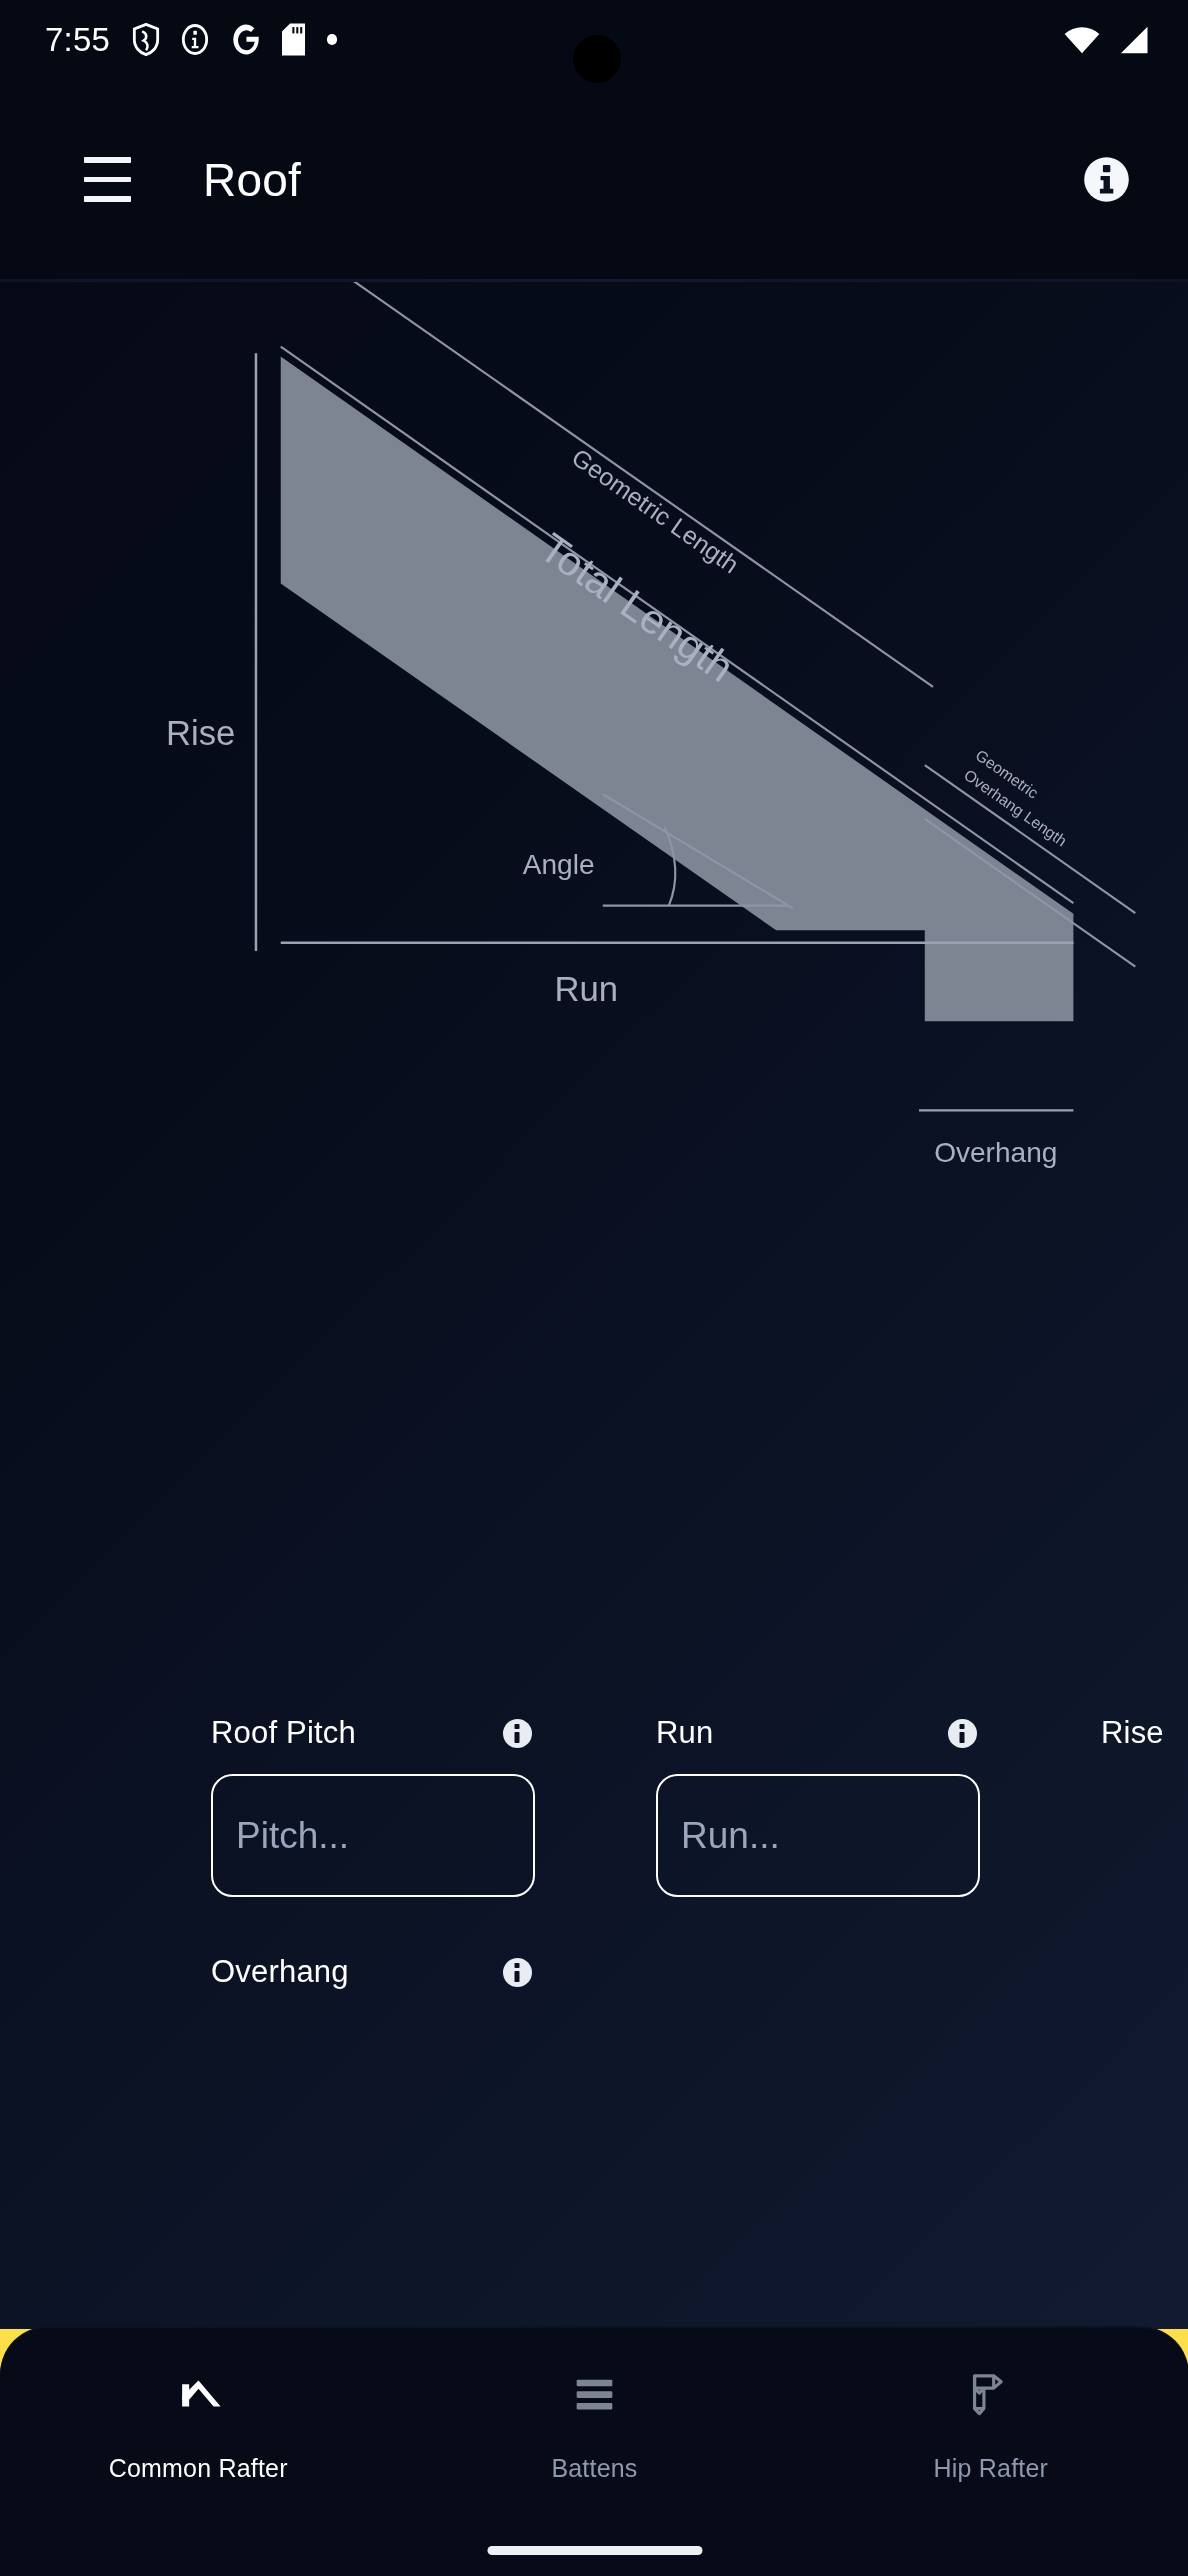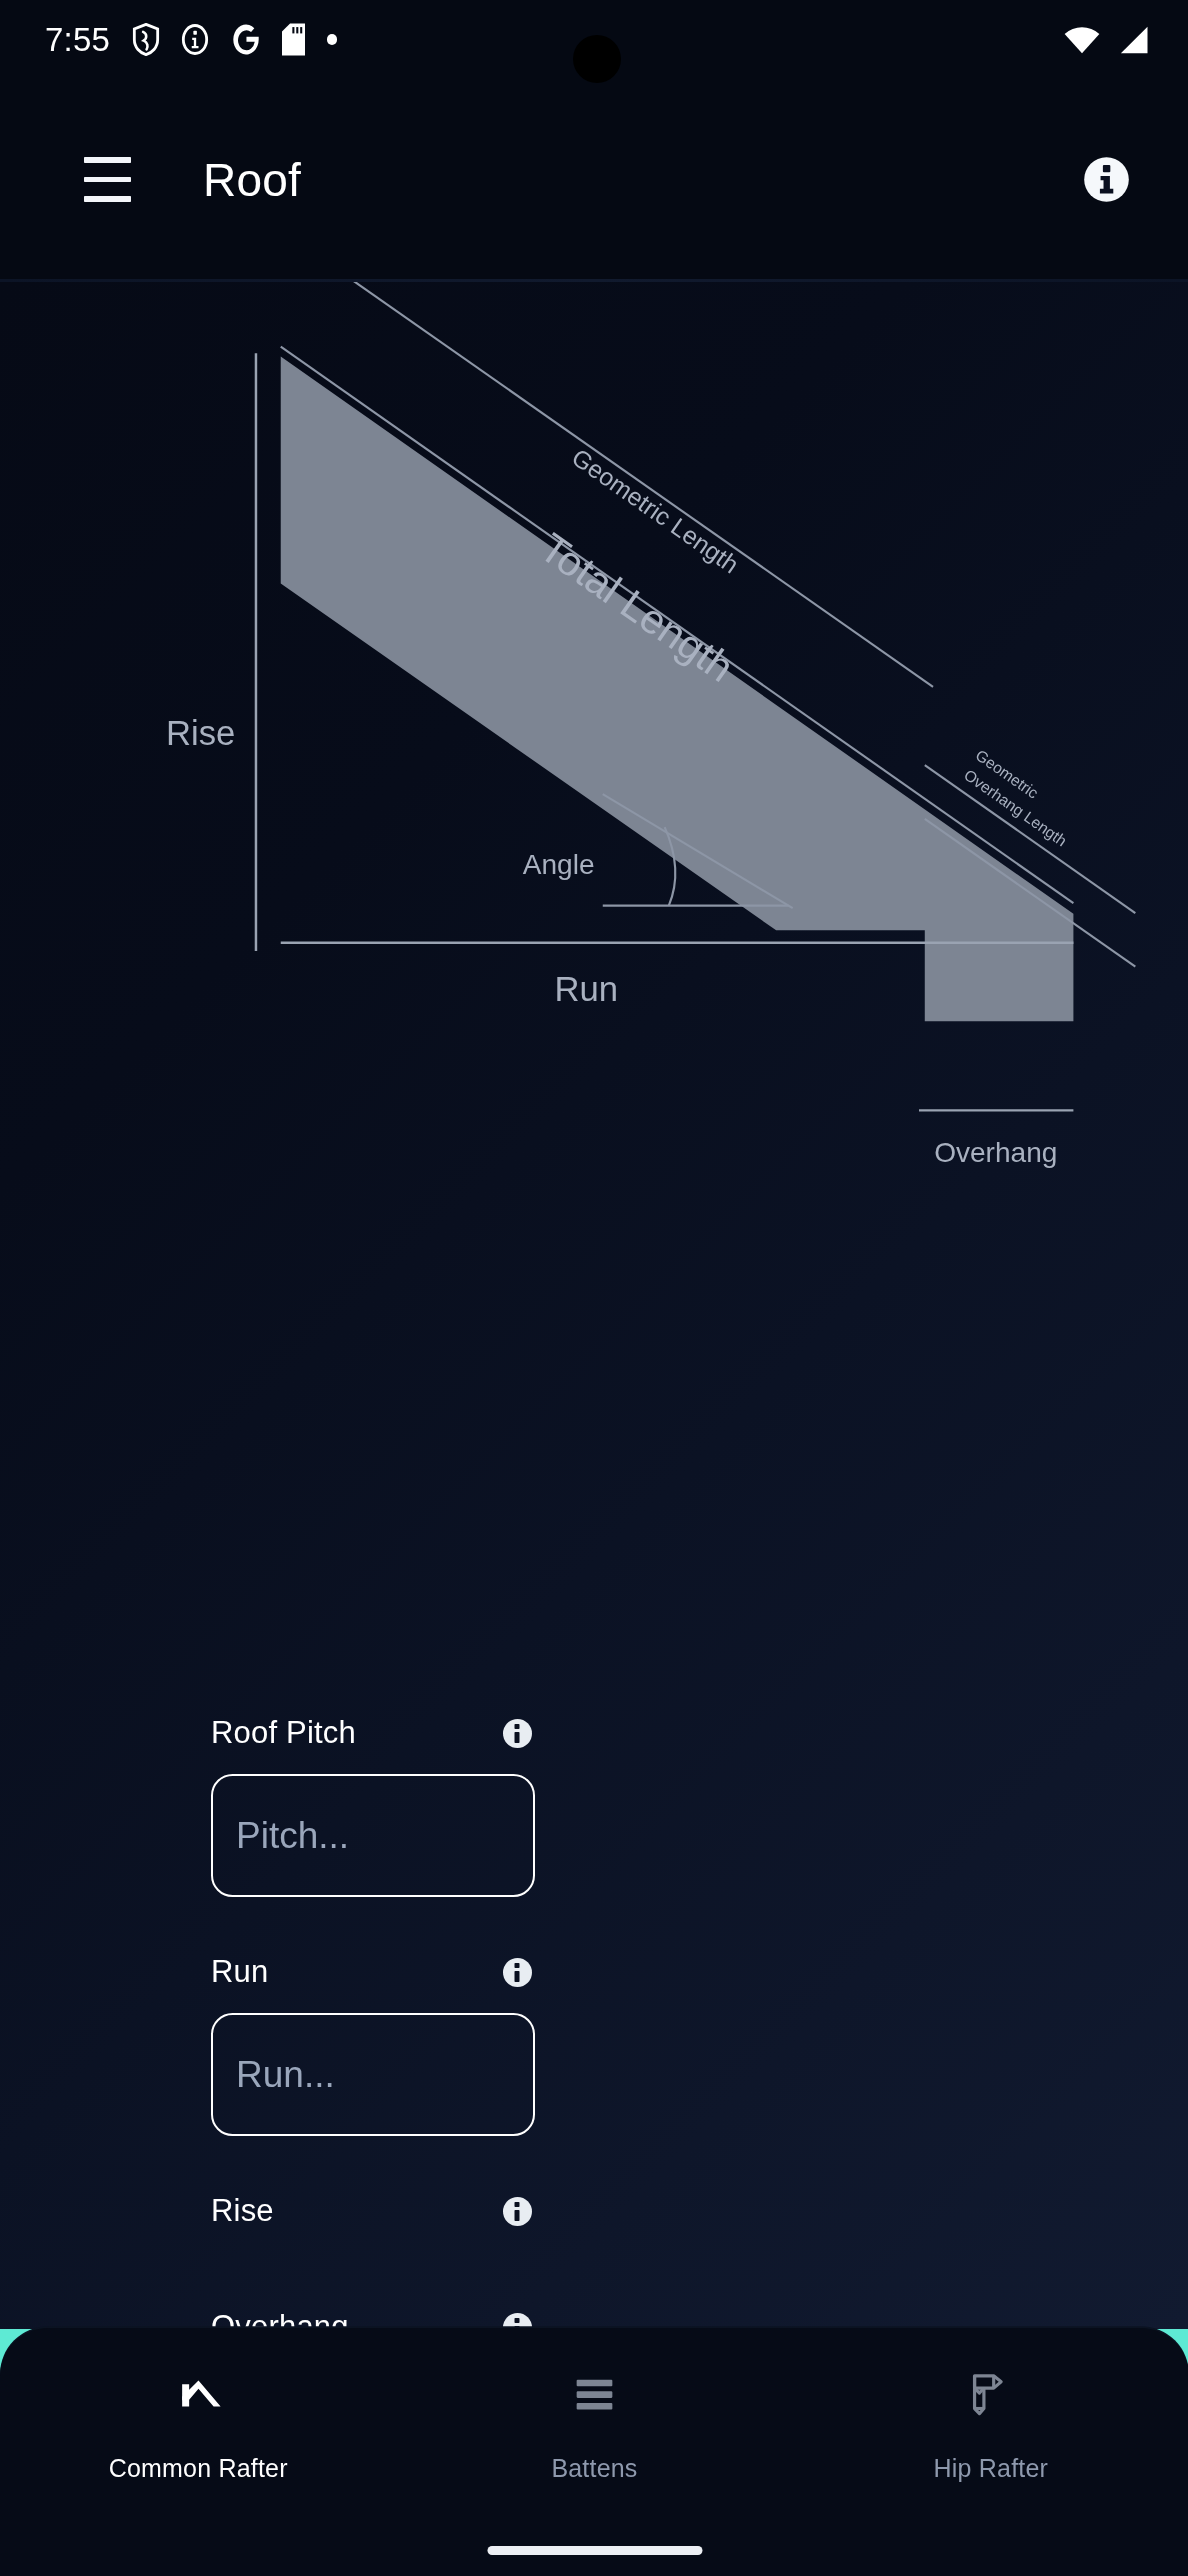--- a/index.html
+++ b/index.html
@@ -5,21 +5,21 @@
   * { margin:0; padding:0; box-sizing:border-box; }
   html, body {
     width:1189px; height:2576px;
     background:#05070f;
     font-family:"Liberation Sans", sans-serif;
     overflow:hidden;
   }
   #app {
     position:relative;
     width:1189px; height:2576px;
-    background:#5eead4;
+    background:#fde047;
     overflow:hidden;
   }
 
   
   #status-bar{
     position:absolute; left:0; top:0; width:1189px; height:79px;
     background:#050913;
     display:flex; align-items:center;
     padding:0 38px 0 45px;
     z-index:40;
@@ -81,21 +81,21 @@
   
   #diagram-wrap{
     position:absolute; left:0; top:0; width:1189px; height:1305px;
   }
   #diagram-svg{ display:block; width:1189px; height:1305px; }
 
   
   #inputs{
     position:absolute; left:0; top:1428px; width:1106px;
     padding:0 211px 0 211px;
-    display:grid; grid-template-columns:1fr;
+    display:grid; grid-template-columns:1fr 1fr 1fr;
     column-gap:121px; row-gap:52px;
   }
   .field{ width:324px; }
   .field-head{
     display:flex; align-items:center; height:46px; margin-bottom:18px;
   }
   .field-label{
     color:#ffffff; font-size:31px; letter-spacing:0.2px;
   }
   .field-info{

